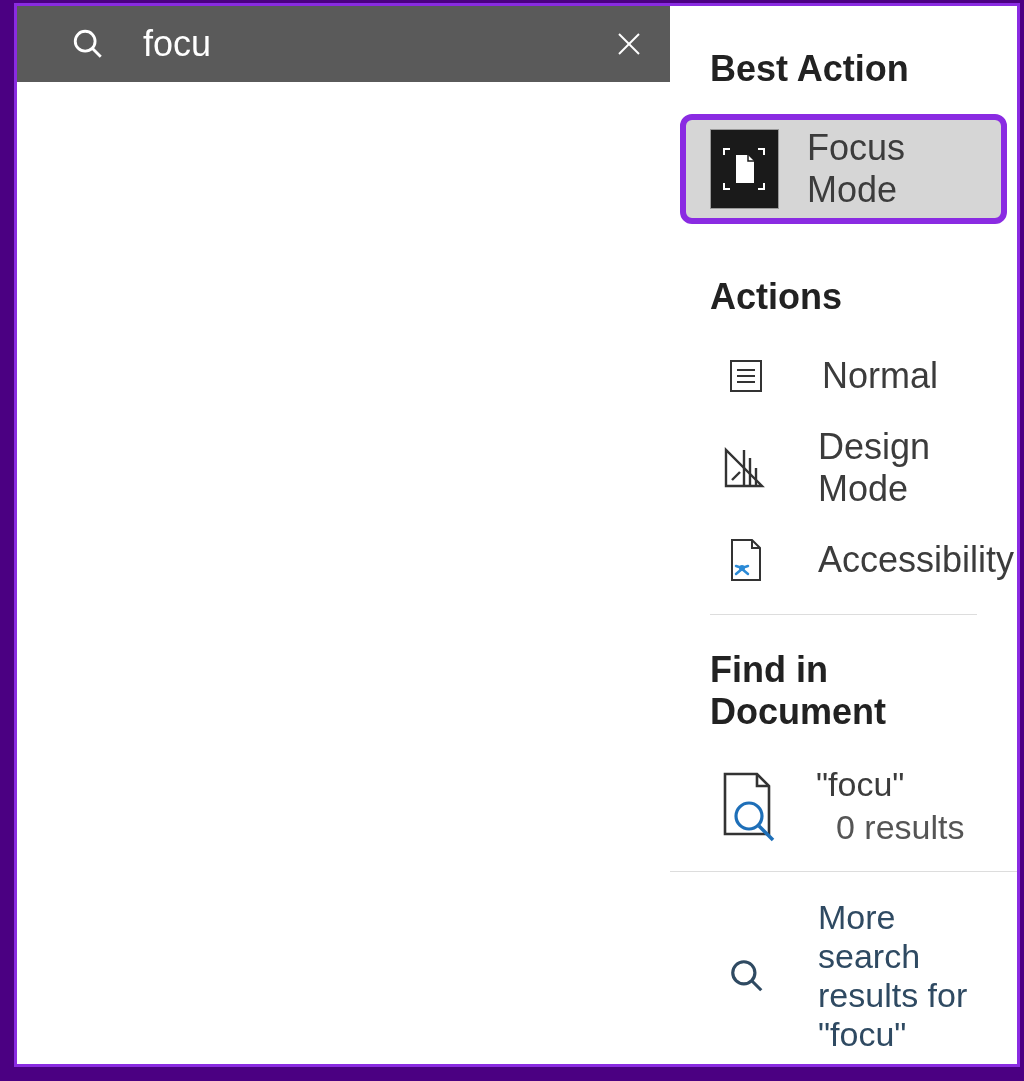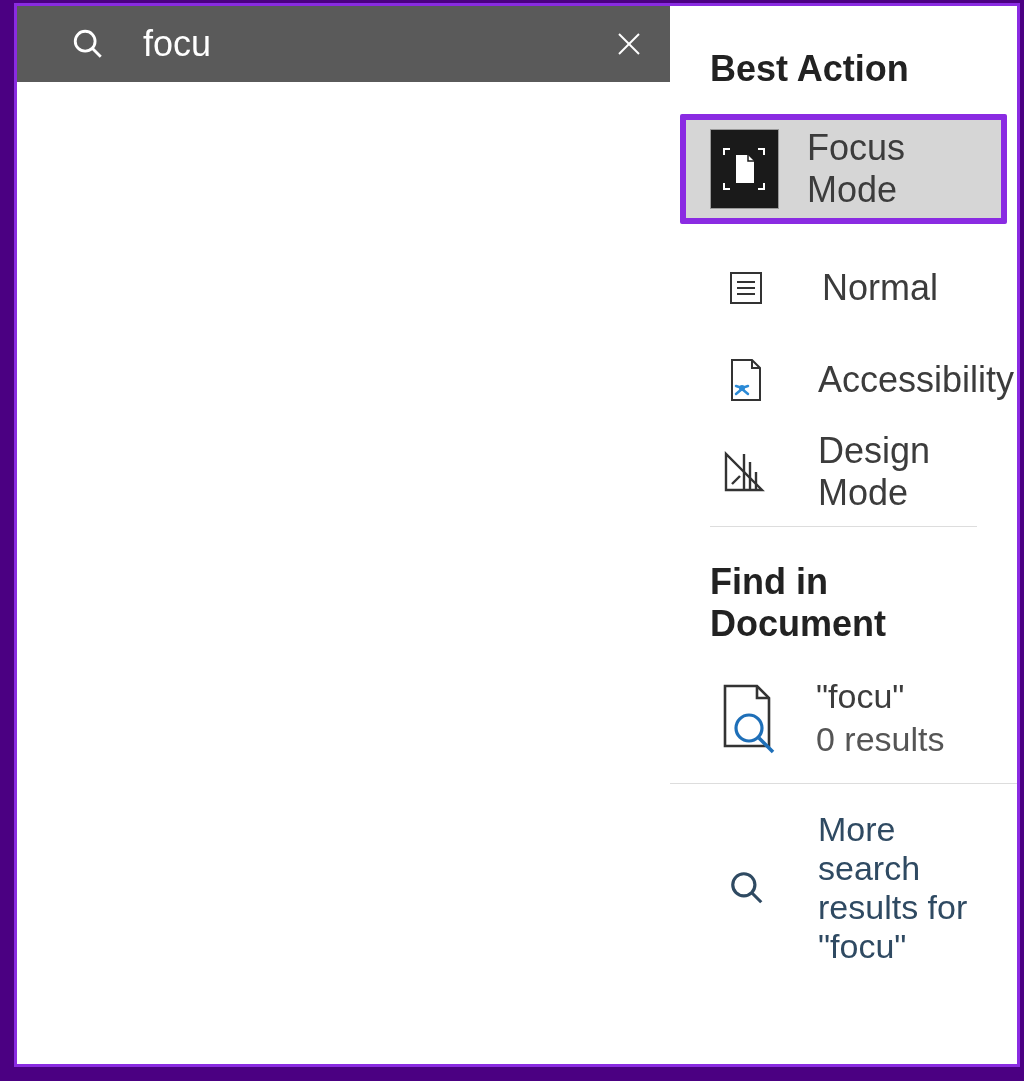--- a/index.html
+++ b/index.html
@@ -62,21 +62,21 @@
     }
     .section-heading {
       font-size: 36px;
       font-weight: 600;
       color: #222;
       padding: 34px 56px 12px 40px;
     }
     .best-action-row {
       margin: 12px 10px 18px 10px;
       border: 6px solid #8a2be2;
-      border-radius: 2px;
+      border-radius: 12px;
       background: #d6d6d6;
       display: flex;
       align-items: center;
       padding: 12px 24px;
       cursor: pointer;
       height: 110px;
     }
     .focus-icon-wrap {
       width: 80px;
       height: 80px;
@@ -134,20 +134,21 @@
       flex-direction: column;
     }
     .find-term {
       font-size: 34px;
       color: #3c3c3c;
     }
     .find-results {
       font-size: 34px;
       color: #555;
       margin-top: 4px;
+      margin-left: 20px;
     }
     .more-row {
       display: flex;
       align-items: center;
       padding: 26px 40px 26px 58px;
       cursor: pointer;
       border-top: 1px solid #ddd;
       margin-top: 4px;
     }
     .more-row .icon-slot {
@@ -198,63 +199,64 @@
           <path d="M48 42 L48 48 L42 48" stroke="#fff" stroke-width="2" fill="none"></path>
           <path d="M14 48 L8 48 L8 42" stroke="#fff" stroke-width="2" fill="none"></path>
 
           <path d="M20 14 L32 14 L38 20 L38 42 L20 42 Z" fill="#fff"></path>
           <path d="M32 14 L32 20 L38 20" fill="none" stroke="#1a1a1a" stroke-width="1.5"></path>
         </svg>
       </span>
       <span class="action-label">Focus Mode</span>
     </div>
 
+    <div class="section-heading">Actions</div>
 
     <div class="action-row">
       <span class="icon-slot">
         <svg width="40" height="40" viewBox="0 0 40 40" fill="none" stroke="#333" stroke-width="2">
           <rect x="5" y="5" width="30" height="30"></rect>
           <line x1="11" y1="14" x2="29" y2="14"></line>
           <line x1="11" y1="20" x2="29" y2="20"></line>
           <line x1="11" y1="26" x2="29" y2="26"></line>
         </svg>
       </span>
       <span class="action-label">Normal</span>
-    </div>
-
-    <div class="action-row">
-      <span class="icon-slot">
-        <svg width="44" height="48" viewBox="0 0 44 48" fill="none">
-          <path d="M10 4 L30 4 L38 12 L38 44 L10 44 Z" stroke="#333" stroke-width="2" fill="none"></path>
-          <path d="M30 4 L30 12 L38 12" stroke="#333" stroke-width="2" fill="none"></path>
-          <circle cx="20" cy="32" r="3" fill="#2b8ad6"></circle>
-          <path d="M14 38 L20 33 L26 38 M14 30 L20 32 L26 30" stroke="#2b8ad6" stroke-width="2.5" fill="none" stroke-linecap="round"></path>
-        </svg>
-      </span>
-      <span class="action-label">Accessibility</span>
-      <span class="chevron-right">
-        <svg width="20" height="34" viewBox="0 0 20 34" fill="none" stroke="#555" stroke-width="3">
-          <path d="M4 4 L16 17 L4 30"></path>
-        </svg>
-      </span>
     </div>
 
     <div class="action-row">
       <span class="icon-slot">
         <svg width="44" height="44" viewBox="0 0 44 44" fill="none" stroke="#333" stroke-width="2.4">
           <path d="M4 40 L4 4 L40 40 Z"></path>
           <line x1="22" y1="4" x2="22" y2="40"></line>
           <line x1="28" y1="12" x2="28" y2="40"></line>
           <line x1="34" y1="22" x2="34" y2="40"></line>
           <line x1="10" y1="34" x2="18" y2="26"></line>
         </svg>
       </span>
       <span class="action-label">Design Mode</span>
     </div>
 
+    <div class="action-row">
+      <span class="icon-slot">
+        <svg width="44" height="48" viewBox="0 0 44 48" fill="none">
+          <path d="M10 4 L30 4 L38 12 L38 44 L10 44 Z" stroke="#333" stroke-width="2" fill="none"></path>
+          <path d="M30 4 L30 12 L38 12" stroke="#333" stroke-width="2" fill="none"></path>
+          <circle cx="20" cy="32" r="3" fill="#2b8ad6"></circle>
+          <path d="M14 38 L20 33 L26 38 M14 30 L20 32 L26 30" stroke="#2b8ad6" stroke-width="2.5" fill="none" stroke-linecap="round"></path>
+        </svg>
+      </span>
+      <span class="action-label">Accessibility</span>
+      <span class="chevron-right">
+        <svg width="20" height="34" viewBox="0 0 20 34" fill="none" stroke="#555" stroke-width="3">
+          <path d="M4 4 L16 17 L4 30"></path>
+        </svg>
+      </span>
+    </div>
+
     <hr class="divider">
 
     <div class="section-heading">Find in Document</div>
 
     <div class="find-row">
       <span class="icon-slot">
         <svg width="62" height="72" viewBox="0 0 62 72" fill="none">
           <path d="M8 4 L40 4 L52 16 L52 64 L8 64 Z" stroke="#333" stroke-width="2.6" fill="none"></path>
           <path d="M40 4 L40 16 L52 16" stroke="#333" stroke-width="2.6" fill="none"></path>
           <circle cx="32" cy="46" r="13" stroke="#1e6fb8" stroke-width="3.2" fill="none"></circle>

